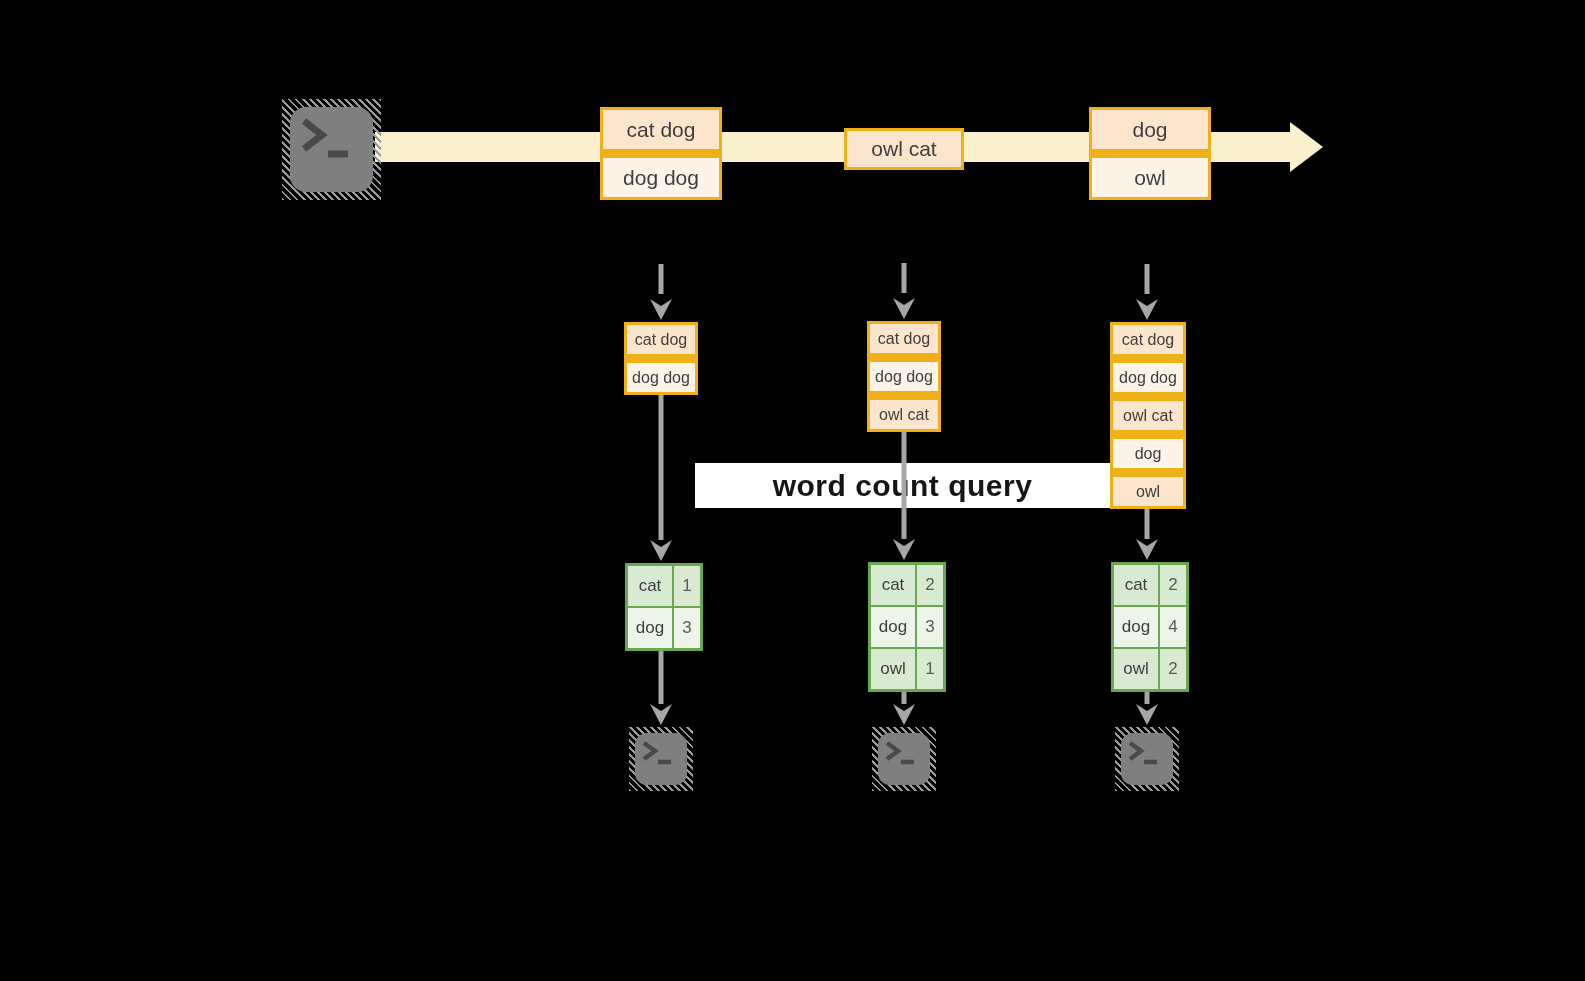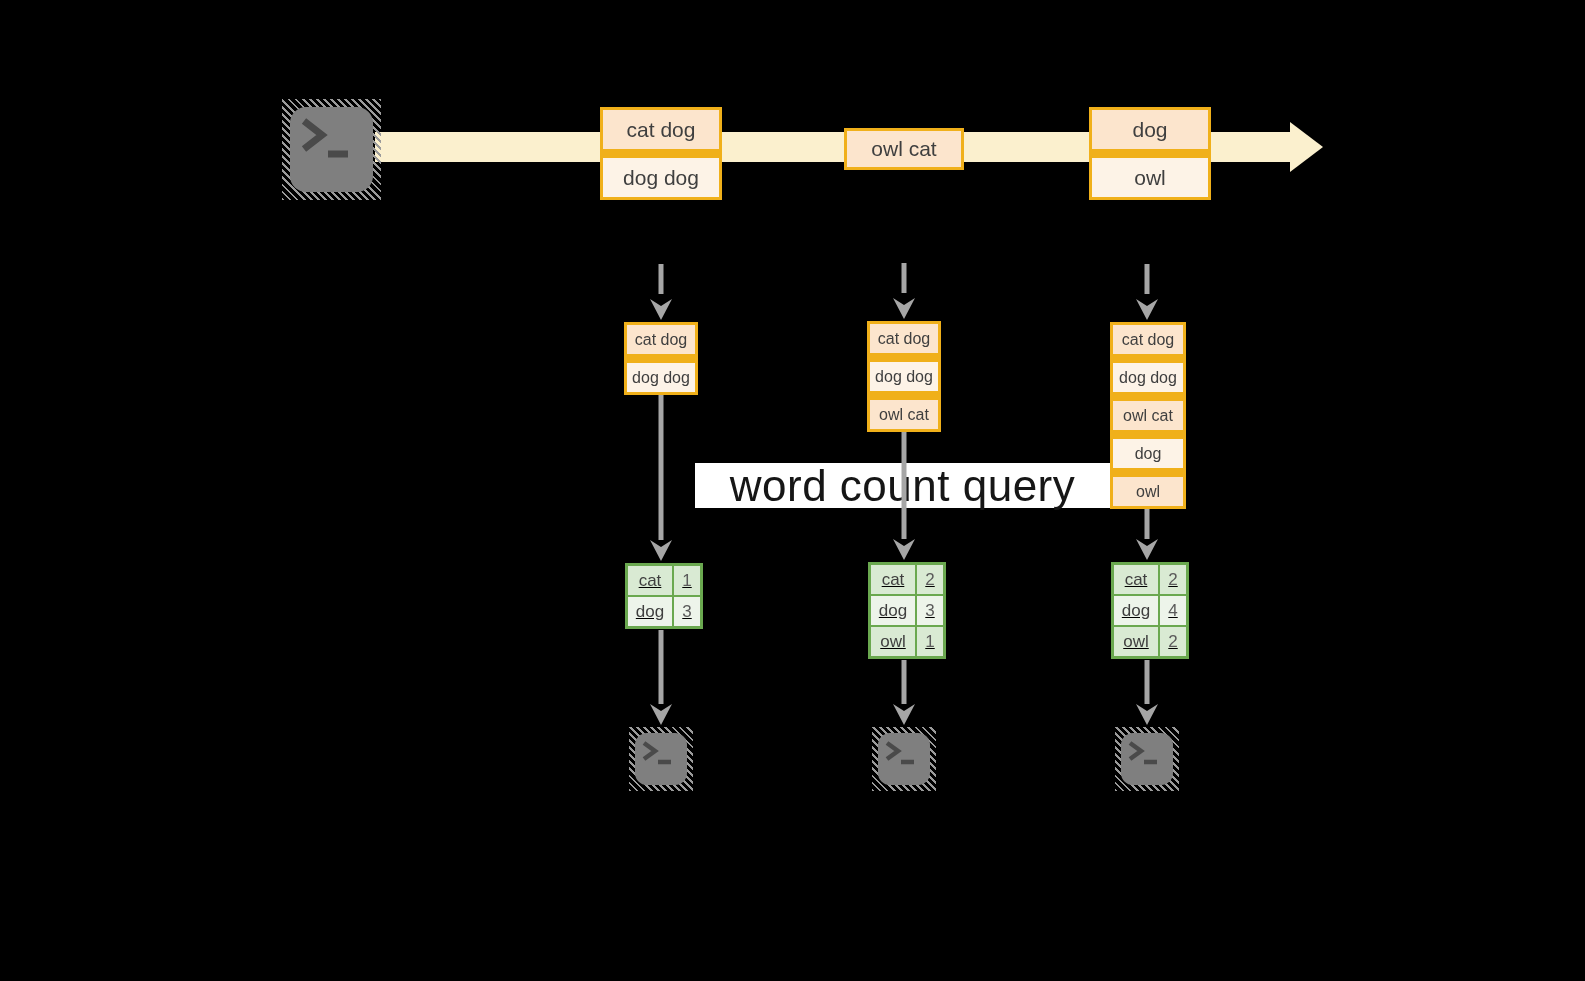--- a/index.html
+++ b/index.html
@@ -15,21 +15,21 @@
   #connectors{position:absolute;left:0;top:0;z-index:2;}
   .node{position:absolute;z-index:3;}
 
   
   .query-band{
     left:695px;top:463px;width:415px;height:45px;
     background:var(--white,#fff);
     display:flex;align-items:center;justify-content:center;
   }
   .query-band span{
-    font-size:44px;font-weight:400;letter-spacing:.5px;
+    font-size:30px;font-weight:700;letter-spacing:.5px;
     color:var(--query_text,#161616);
   }
 
   
   .obox{
     border:3px solid var(--orange_border,#F0B01A);
     display:flex;flex-direction:column;
     background:var(--orange_border,#F0B01A);
   }
   .orow{
@@ -43,21 +43,21 @@
   .ebox .orow{height:39px;font-size:21px;}
   .ebox-small .orow{height:36px;font-size:21px;}
   .sbox .orow{height:29px;font-size:16px;}
 
   
   .gtable{
     border:3px solid var(--green_border,#6AA84F);
     background:var(--green_border,#6AA84F);
     width:72px;display:flex;flex-direction:column;
   }
-  .grow{display:flex;height:29px;margin-top:2px;text-decoration:underline;}
+  .grow{display:flex;height:40px;margin-top:2px;}
   .grow:first-child{margin-top:0;}
   .gw{
     width:44px;display:flex;align-items:center;justify-content:center;
     font-size:17px;color:var(--text_dark,#3F3F3F);margin-right:2px;
   }
   .gn{
     flex:1;display:flex;align-items:center;justify-content:center;
     font-size:17px;color:var(--num_gray,#5b5b5b);
   }
   .grow:nth-child(odd) .gw,.grow:nth-child(odd) .gn{background:var(--green_dark,#D9EAD3);}

